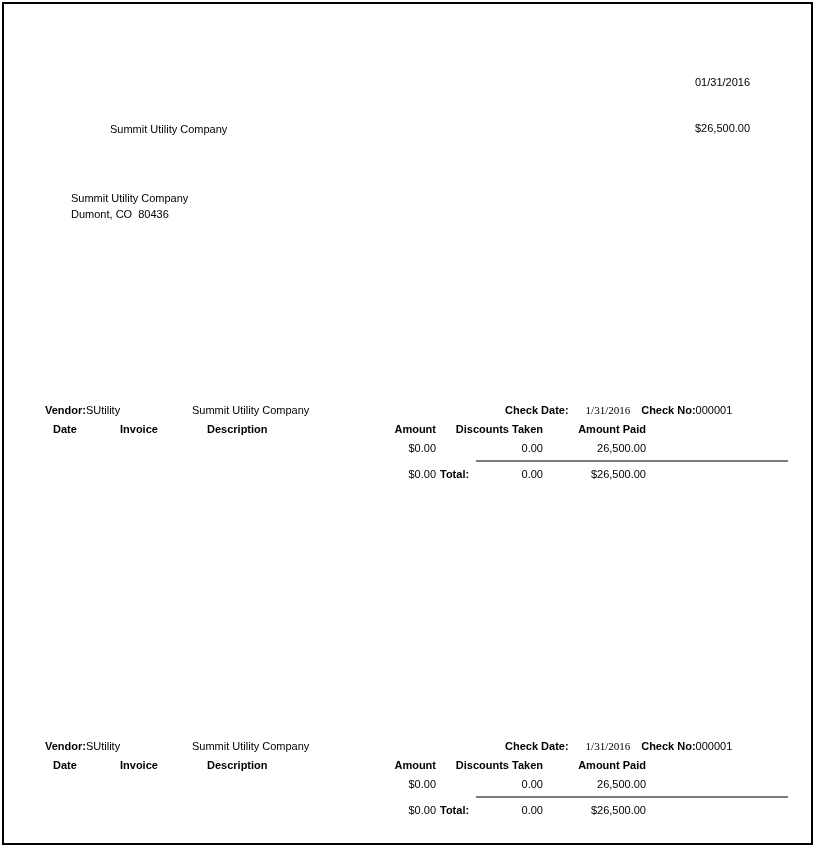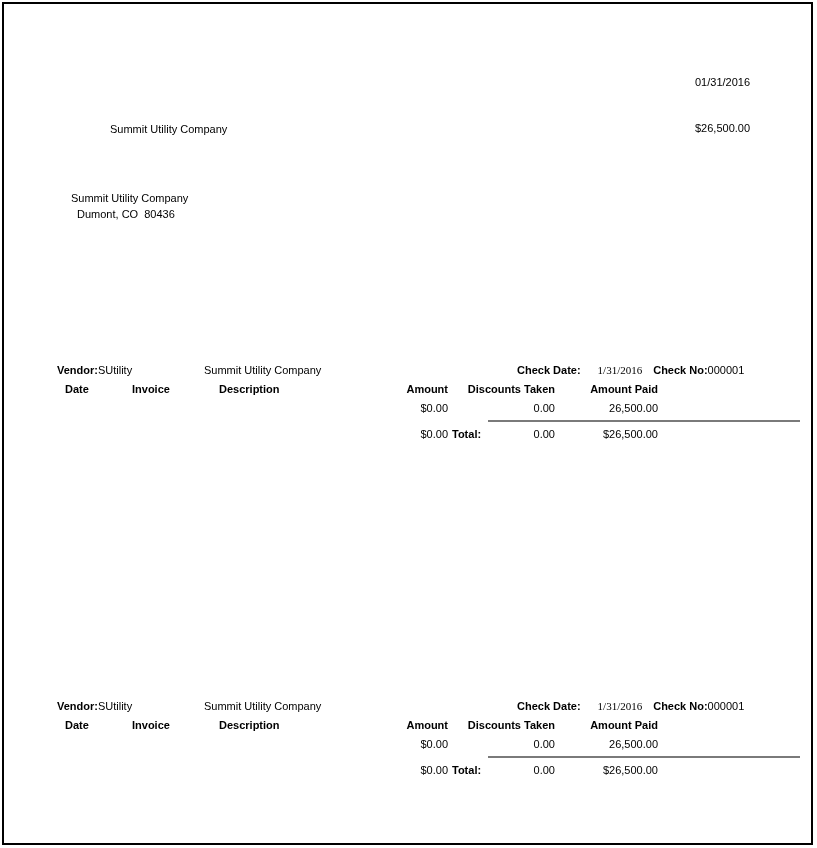--- a/index.html
+++ b/index.html
@@ -25,24 +25,24 @@
   }
   .abs { position: absolute; white-space: pre; line-height: 13px; }
   .b { font-weight: bold; }
 
   
   .check-date   { left: 695px; top: 76px; }
   .payee        { left: 110px; top: 123px; }
   .check-amount { left: 695px; top: 122px; }
   .amount-words { left: 71px;  top: 157px; }
   .addr1        { left: 71px;  top: 192px; }
-  .addr2        { left: 71px;  top: 208px; margin-left: 6px; }
+  .addr2        { left: 71px;  top: 208px; }
 
   
-  .stub { position: absolute; left: 12px; width: 676px; height: 84px; }
+  .stub { position: absolute; left: 0; width: 676px; height: 84px; margin-top: 40px; }
   .stub-1 { top: 364px; }
   .stub-2 { top: 700px; }
 
   .c-vendor      { left: 45px;  top: 0; }
   .c-vendor-name { left: 192px; top: 0; }
   .c-checkinfo   { left: 505px; top: 0; }
   .ci-date { margin-left: 17px; font-family: Liberation Serif, serif; }
   .ci-no-label { margin-left: 11px; text-align: center; }
 
   .c-date-h    { left: 53px;  top: 19px; }

